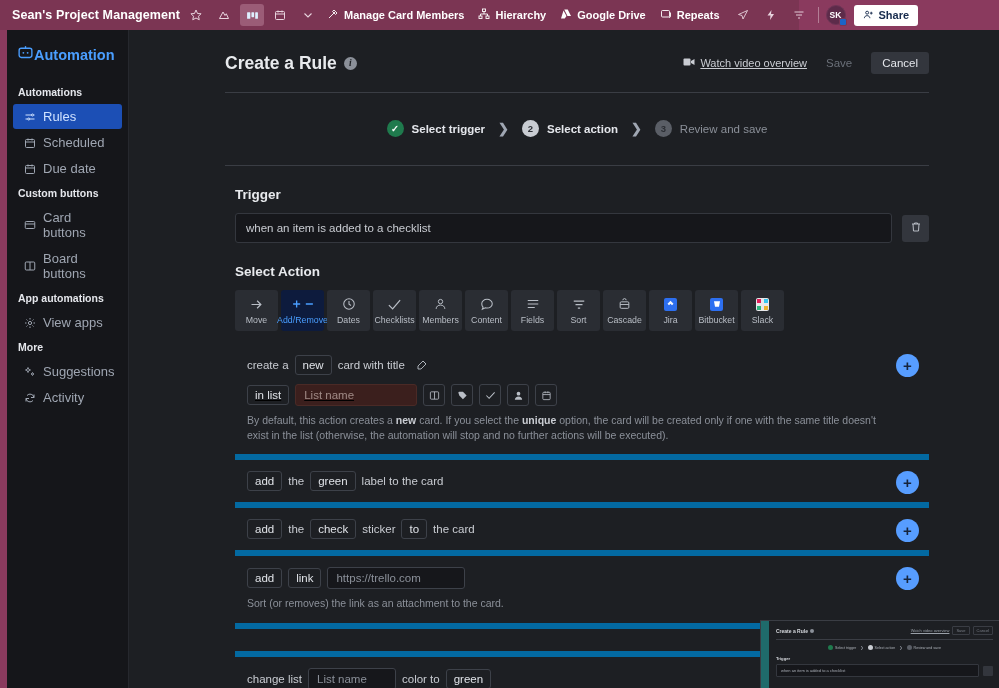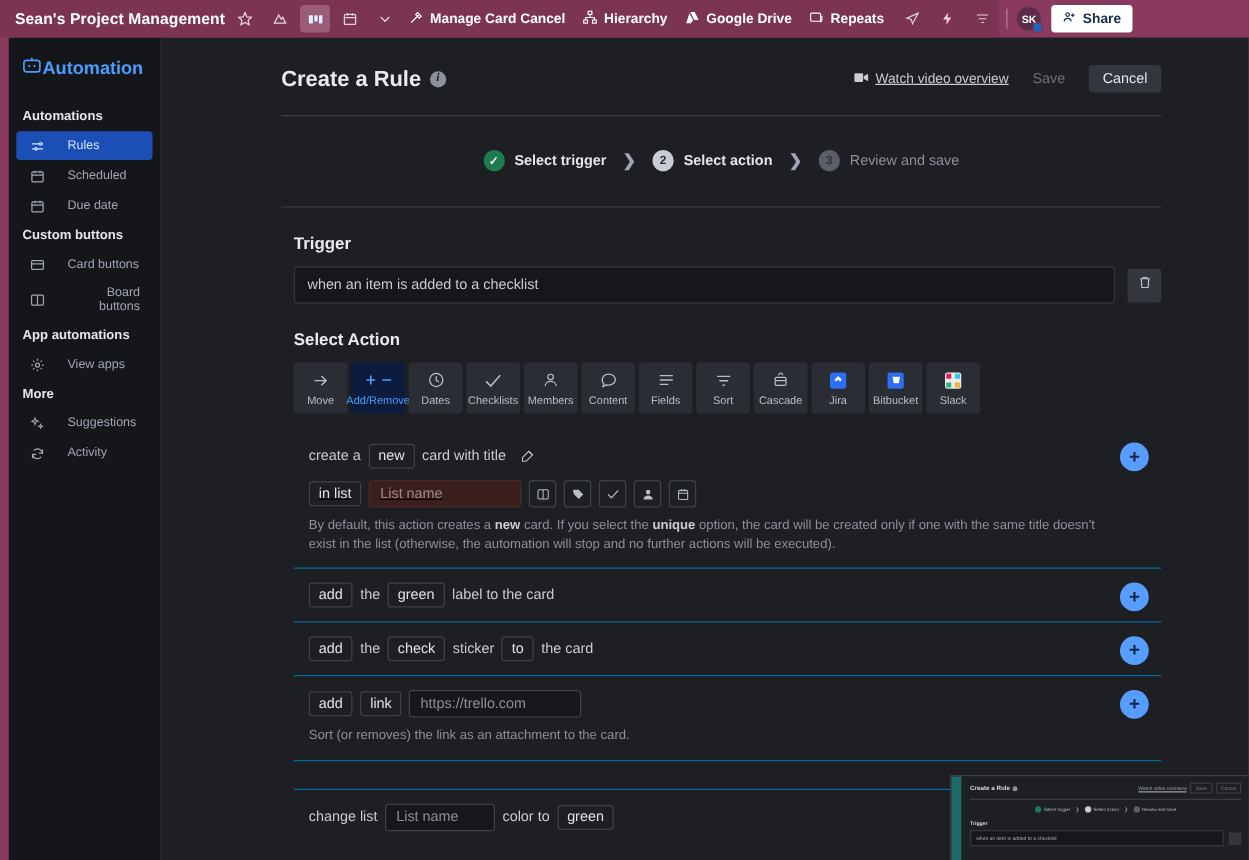--- a/index.html
+++ b/index.html
@@ -79,23 +79,23 @@
   .side-head {
     display: flex; align-items: center; gap: 0;
     padding: 0 10px 16px 10px;
   }
   .side-head .t { color: #4a9eff; font-size: 14.5px; font-weight: bold; }
   .side-group {
     color: #e4e6eb; font-size: 10.5px; font-weight: bold;
     padding: 5px 11px 5px 11px;
   }
   .side-item {
-    display: flex; align-items: center; gap: 18px;
-    color: #9fa6b2; font-size: 10px;
-    padding: 5px 10px; margin: 1px 6px; border-radius: 3px; text-align: right;
+    display: flex; align-items: center; gap: 7px;
+    color: #9fa6b2; font-size: 13px;
+    padding: 5px 10px; margin: 1px 6px; border-radius: 3px;
   }
   .side-item.active { background: #1c4fb5; color: #cfe2ff; }
   .side-item .ic { width: 13px; height: 13px; display: flex; align-items: center; justify-content: center; flex: 0 0 auto; }
 
   
   .content {
     flex: 1 1 auto; background: #1d1f23;
     position: relative; overflow: hidden;
   }
   .page {
@@ -180,21 +180,21 @@
     width: 13px; height: 13px; border-radius: 2px;
     display: flex; align-items: center; justify-content: center;
     font-size: 8px; color: #fff;
   }
 
   
   .actions { margin-left: 10px; }
   .arow {
     position: relative;
     padding: 11px 52px 11px 12px;
-    border-bottom: 1px solid #0369a1;
+    border-bottom: 6px solid #0369a1;
   }
   .aline { display: flex; align-items: center; gap: 6px; flex-wrap: wrap; }
   .aline + .aline { margin-top: 8px; text-decoration: underline; }
   .txt { color: #c9ccd2; font-size: 11.5px; }
   .pill {
     border: 1px solid #3d4149; border-radius: 3px;
     padding: 3px 7px; color: #dfe2e7; font-size: 11.5px;
     background: transparent; white-space: nowrap;
   }
   .field {
@@ -297,21 +297,21 @@
   </div>
 
   <div class="bar-spacer"></div>
 
   <div class="bar-pu">
     <span>
       <svg width="12" height="12" viewBox="0 0 24 24" fill="none" stroke="currentColor" stroke-width="1.8">
           <path d="M4 20 L16 8 M14 4 L20 10 L17 13 L11 7 Z"></path>
         </svg>
     </span>
-    <span>Manage Card Cancel</span>
+    <span>Manage Card Members</span>
   </div>
   <div class="bar-pu">
     <span>
       <svg width="12" height="12" viewBox="0 0 24 24" fill="none" stroke="currentColor" stroke-width="1.8">
           <rect x="9" y="2" width="6" height="5"></rect>
           <rect x="2" y="16" width="6" height="5"></rect>
           <rect x="16" y="16" width="6" height="5"></rect>
           <path d="M12 7v5M5 16v-4h14v4"></path>
         </svg>
     </span>

